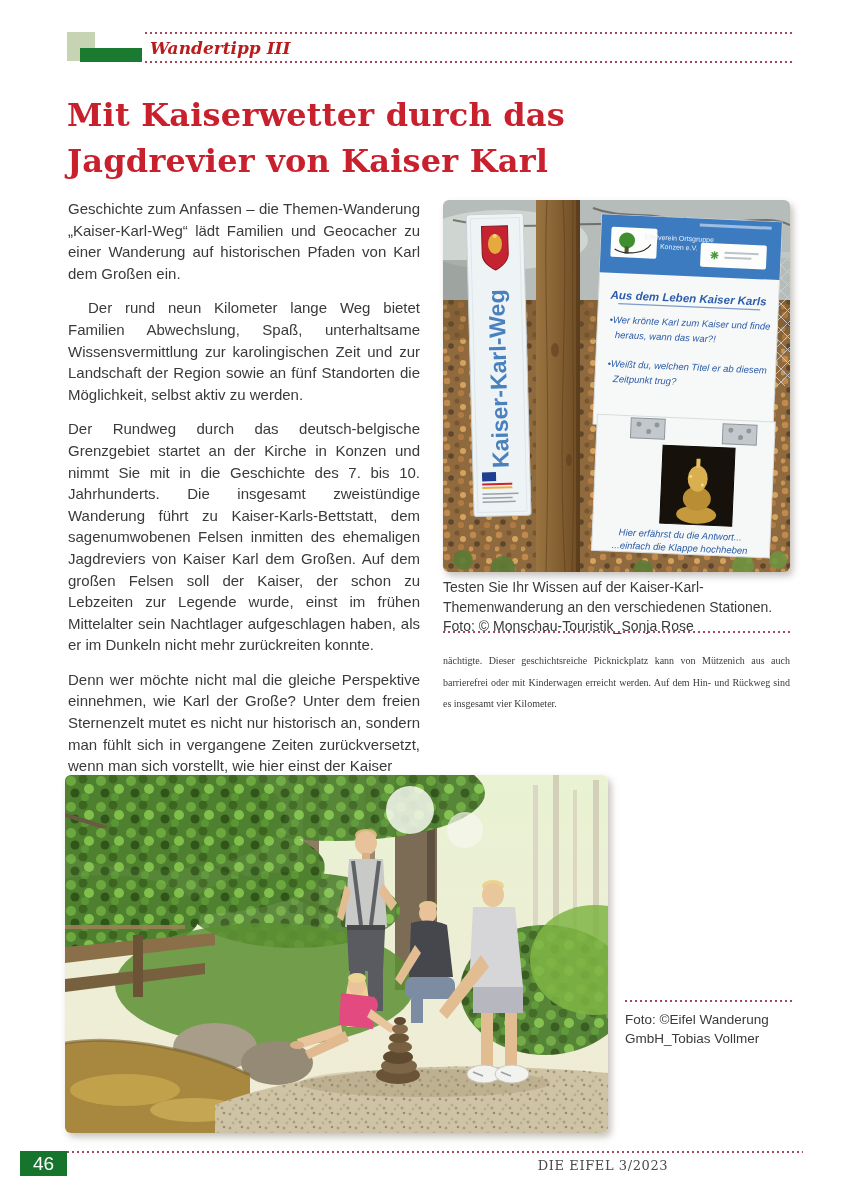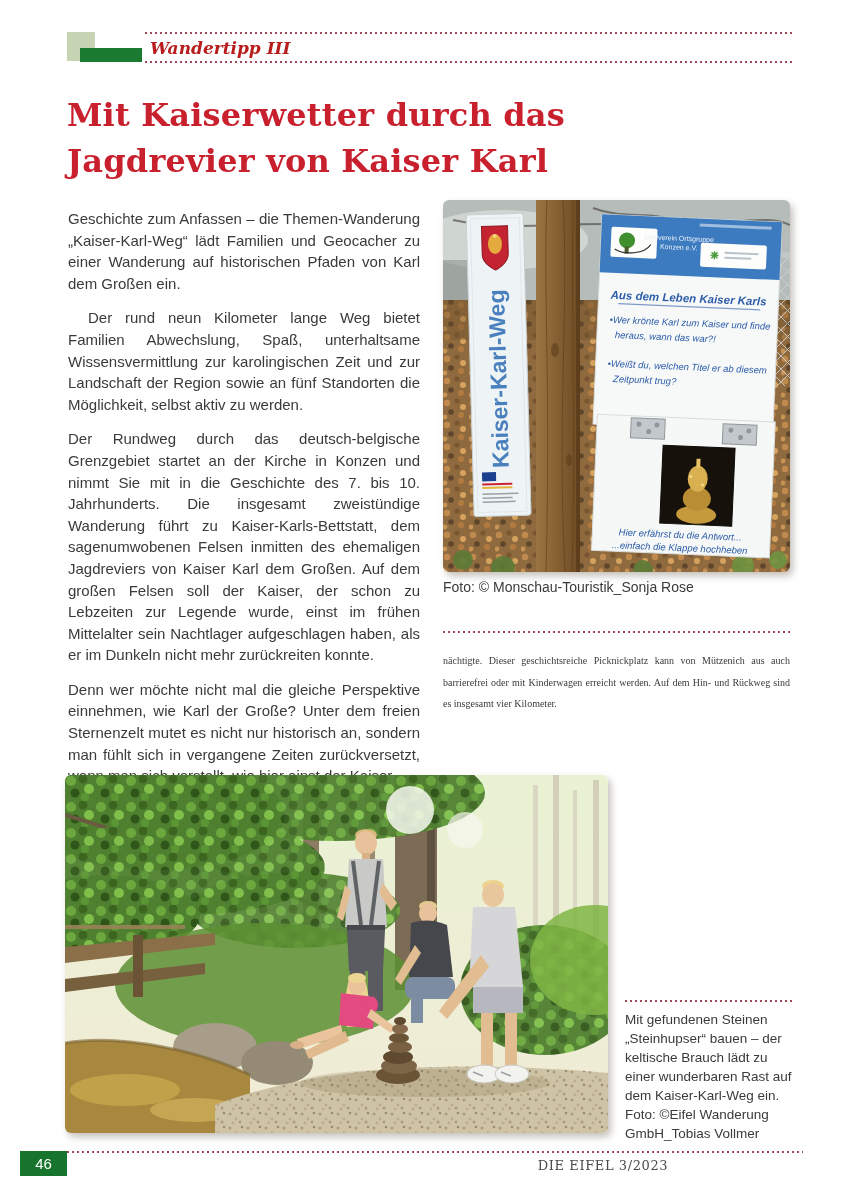--- a/index.html
+++ b/index.html
@@ -18,39 +18,39 @@
     left:150px;top:36px;width:400px;height:24px;line-height:24px;
     font-family:"DejaVu Serif", serif;font-weight:bold;font-size:17px;color:#b91c1c;font-style:italic;
   }
   
   .title{
     left:67px;top:92px;width:700px;
     font-family:"DejaVu Serif", serif;font-weight:bold;font-size:32px;line-height:46px;
     color:#c9202e;letter-spacing:.2px;
   }
   
-  .col-left{left:68px;top:208px;width:352px;}
+  .col-left{left:68px;top:198px;width:352px;}
   .col-left p{margin:0 0 13px 0;font-size:15px;line-height:21.6px;text-align:justify;}
   .col-left p.indent{text-indent:20px;}
   .col-right-par{left:443px;top:650px;width:347px;font-size:10px;line-height:21.6px;text-align:justify;font-family:Liberation Serif, serif;}
   
   .photo{overflow:hidden;border-radius:6px;box-shadow:3px 4px 7px rgba(110,100,88,.40);}
   .photo1{left:443px;top:200px;width:347px;height:372px;}
   .photo2{left:65px;top:775px;width:543px;height:358px;}
   
   .caption1{left:443px;top:578px;width:347px;font-size:14px;line-height:19.5px;color:#3a3a3a;}
   .caption1 .credit{}
   .cap1-dots{left:443px;top:631px;width:347px;}
   .cap2-dots{left:625px;top:1000px;width:170px;}
   .caption2{left:625px;top:1010px;width:172px;font-size:13.5px;line-height:19px;color:#3a3a3a;}
   
   .footer-dots{left:67px;top:1151px;width:736px;}
   .page-box{
     left:20px;top:1151px;width:47px;height:25px;background:#17742c;color:#ffffff;
-    text-align:center;line-height:25px;font-size:15px;
+    text-align:center;line-height:25px;font-size:19px;
   }
   .footer-brand{
     left:403px;top:1158px;width:400px;text-align:center;
     font-family:"DejaVu Serif", serif;font-size:13px;letter-spacing:.6px;color:#4b4b4b;
   }
   svg text{font-family:"Liberation Sans", sans-serif;}
 </style>
 </head>
 <body>
 
@@ -188,20 +188,21 @@
       <circle cx="252" cy="276" r="1.5" fill="#f0d98a"></circle>
           <circle cx="264" cy="284" r="1.5" fill="#f0d98a"></circle>
     </g>
     <text x="244" y="338" text-anchor="middle" font-size="9.5" font-style="italic" fill="#2d5caa">Hier erfährst du die Antwort...</text>
     <text x="244" y="351" text-anchor="middle" font-size="9.5" font-style="italic" fill="#2d5caa">...einfach die Klappe hochheben</text>
   </g>
 </svg>
 </div>
 
 <div class="abs caption1">
+  <div>Testen Sie Ihr Wissen auf der Kaiser-Karl-Themenwanderung an den verschiedenen Stationen.</div>
   <div class="credit">Foto: © Monschau-Touristik_Sonja Rose</div>
 </div>
 <div class="abs dots cap1-dots"></div>
 
 <div class="abs col-right-par">nächtigte. Dieser geschichtsreiche Picknickplatz kann von Mützenich aus auch barrierefrei oder mit Kinderwagen erreicht werden. Auf dem Hin- und Rückweg sind es insgesamt vier Kilometer.</div>
 
 <div class="abs photo photo2">
 <svg width="543" height="358" viewBox="0 0 543 358">
   <defs>
     <linearGradient id="bgGrad" x1="0" y1="0" x2="0" y2="1">
@@ -336,19 +337,18 @@
     <ellipse cx="335" cy="272" rx="12" ry="6" fill="#786040"></ellipse>
     <ellipse cx="334" cy="263" rx="10" ry="5" fill="#6b5336"></ellipse>
     <ellipse cx="335" cy="254" rx="8" ry="5" fill="#85694a"></ellipse>
     <ellipse cx="335" cy="246" rx="6" ry="4" fill="#5f4a2f"></ellipse>
   </g>
 </svg>
 </div>
 
 <div class="abs dots cap2-dots"></div>
 <div class="abs caption2">
-  <span>Mit gefundenen Steinen „Steinhupser“ bauen – der keltische Brauch lädt zu einer wunderbaren Rast auf dem Kaiser-Karl-Weg ein.</span>
   <div>Foto: ©Eifel Wanderung GmbH_Tobias Vollmer</div>
 </div>
 
 <div class="abs dots footer-dots"></div>
 <div class="abs page-box">46</div>
 <div class="abs footer-brand">DIE EIFEL 3/2023</div>
 
 </body></html>

